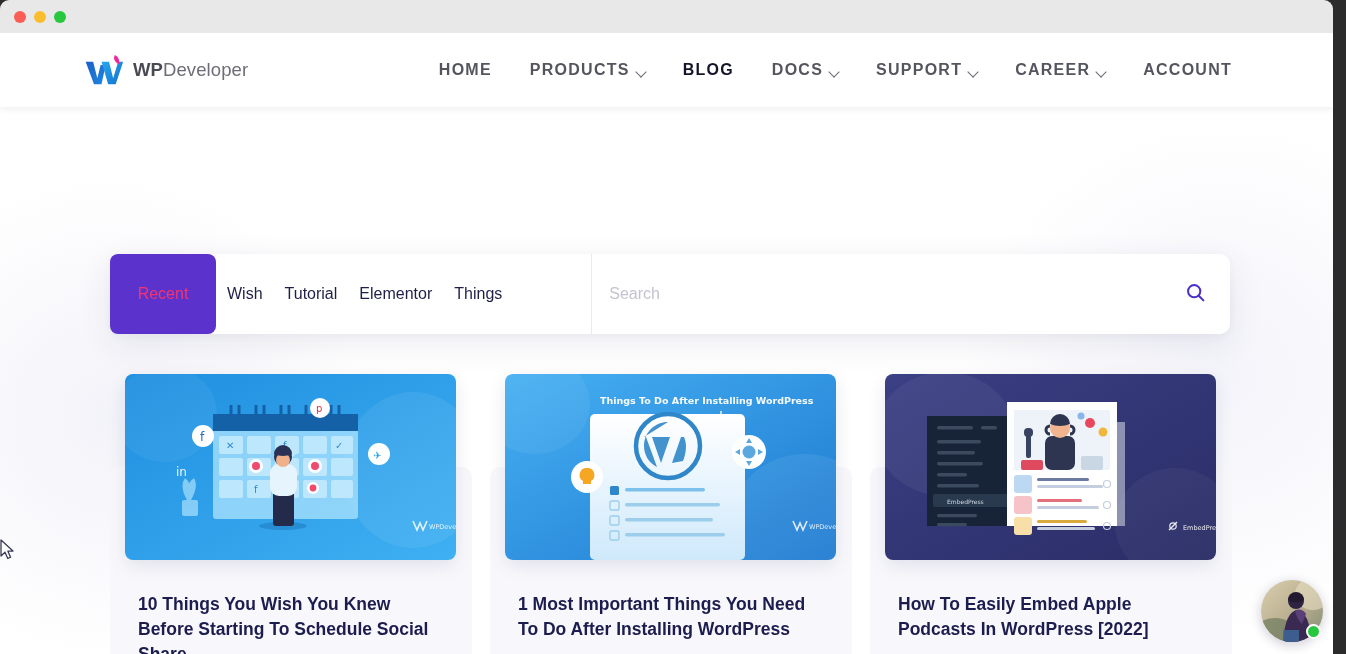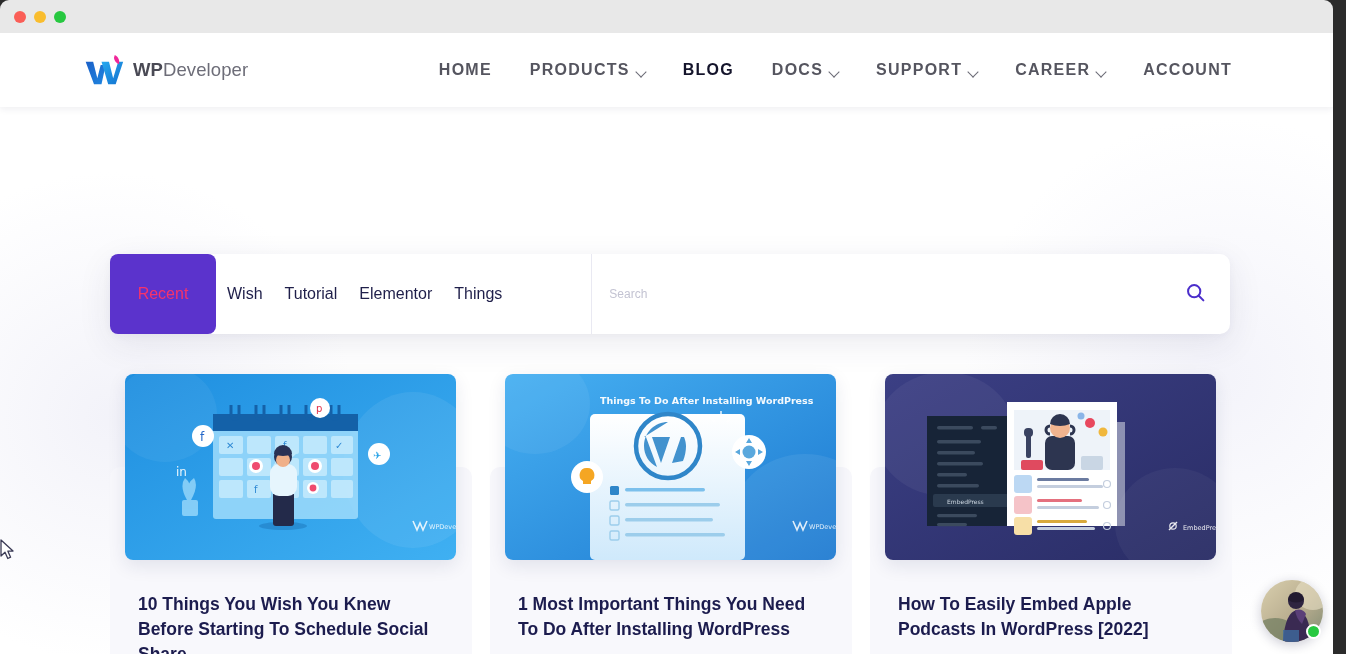--- a/index.html
+++ b/index.html
@@ -122,21 +122,21 @@
     font-weight: 400;
   }
   #search-group {
     display: flex; align-items: center; flex: 1;
     margin-left: 78px;
     border-left: 1px solid #e9e9f2;
     padding-left: 17px;
   }
   #search-input {
     flex: 1; border: none; outline: none;
-    font-size: 12px; color: #2b2b50;
+    font-size: 16px; color: #2b2b50;
     background: transparent;
     font-family: "Liberation Sans", sans-serif;
   }
   #search-input::placeholder { color: #c3c3d2; }
   #search-button {
     background: none; border: none; cursor: pointer;
     padding: 0 24px 0 10px; display: flex; align-items: center;
   }
 
   

